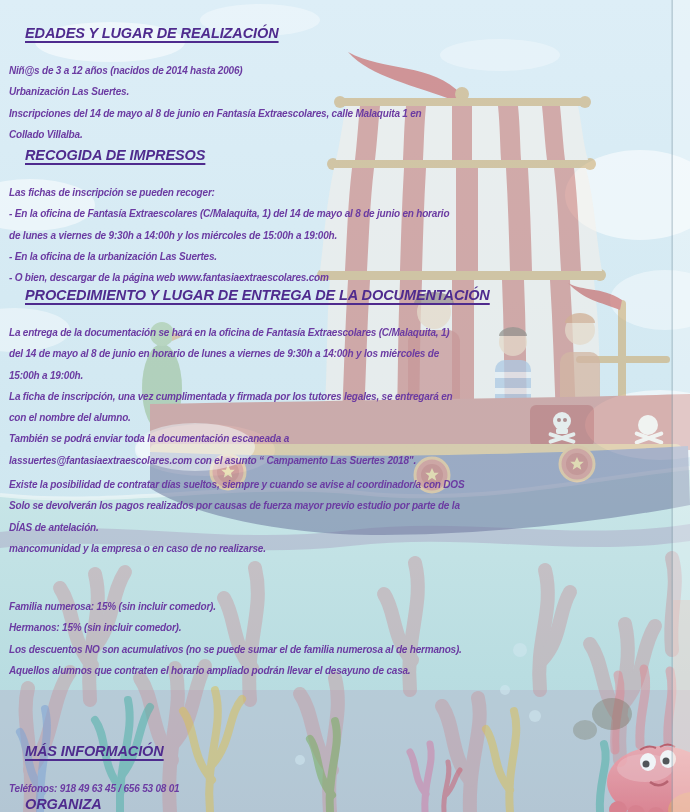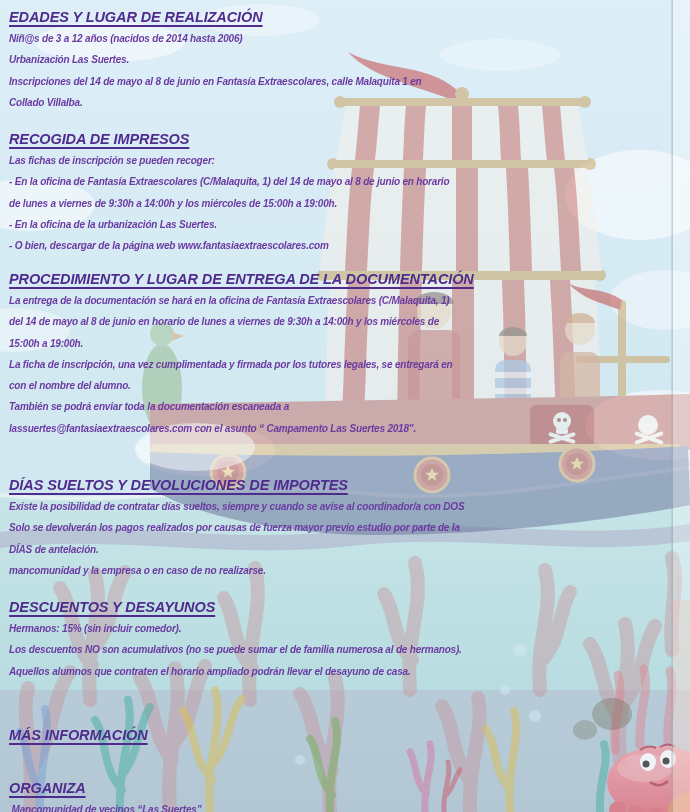--- a/index.html
+++ b/index.html
@@ -5,21 +5,21 @@
   html,body{margin:0;padding:0;}
   body{
     width:690px;height:812px;position:relative;overflow:hidden;
     background:#d8ecf5;
     font-family:"Liberation Sans", sans-serif;
   }
   .bg{position:absolute;inset:0;z-index:1;}
   .doc{position:absolute;inset:0;z-index:2;}
   .sec{position:absolute;left:9px;right:0;}
   .sec-title{
-    margin:0;font-size:14.5px;line-height:22px;font-weight:bold;font-style:italic;
+    margin:16px;font-size:14.5px;line-height:22px;font-weight:bold;font-style:italic;
     color:#4f2b8e;letter-spacing:-0.1px;
     text-decoration:underline;text-decoration-thickness:1.5px;text-underline-offset:3px;
     white-space:pre;
   }
   .line{
     font-size:10px;line-height:21.3px;font-weight:bold;font-style:italic;
     color:#6b3ba2;letter-spacing:-0.2px;white-space:pre;
   }
 </style>
 </head>
@@ -294,38 +294,40 @@
         <div class="line">La entrega de la documentación se hará en la oficina de Fantasía Extraescolares (C/Malaquita, 1)</div>
         <div class="line">del 14 de mayo al 8 de junio en horario de lunes a viernes de 9:30h a 14:00h y los miércoles de</div>
         <div class="line">15:00h a 19:00h.</div>
         <div class="line">La ficha de inscripción, una vez cumplimentada y firmada por los tutores legales, se entregará en</div>
         <div class="line">con el nombre del alumno.</div>
         <div class="line">También se podrá enviar toda la documentación escaneada a</div>
         <div class="line">lassuertes@fantasiaextraescolares.com con el asunto “ Campamento Las Suertes 2018".</div>
       </div>
   </section>
   <section class="sec" style="top:474px">
-    <h2 class="sec-title">DÍAS SUELTOS Y DEVOLUCIONES DE IMPORTES</h2>
     <div>
         <div class="line">Existe la posibilidad de contratar días sueltos, siempre y cuando se avise al coordinador/a con DOS</div>
         <div class="line">Solo se devolverán los pagos realizados por causas de fuerza mayor previo estudio por parte de la</div>
         <div class="line">DÍAS de antelación.</div>
         <div class="line">mancomunidad y la empresa o en caso de no realizarse.</div>
       </div>
   </section>
   <section class="sec" style="top:596px">
-    <h2 class="sec-title">DESCUENTOS Y DESAYUNOS</h2>
-    <div>
+    <div>
+        <div class="line">Familia numerosa: 15% (sin incluir comedor).</div>
         <div class="line">Hermanos: 15% (sin incluir comedor).</div>
         <div class="line">Los descuentos NO son acumulativos (no se puede sumar el de familia numerosa al de hermanos).</div>
         <div class="line">Aquellos alumnos que contraten el horario ampliado podrán llevar el desayuno de casa.</div>
       </div>
   </section>
   <section class="sec" style="top:724px">
     <h2 class="sec-title">MÁS INFORMACIÓN</h2>
+    <div>
+        <div class="line">Teléfonos: 918 49 63 45 / 656 53 08 01</div>
+      </div>
   </section>
   <section class="sec" style="top:777px">
     <h2 class="sec-title">ORGANIZA</h2>
     <div>
         <div class="line"> Mancomunidad de vecinos “Las Suertes”</div>
       </div>
   </section>
 </div>
 
 </body></html>

